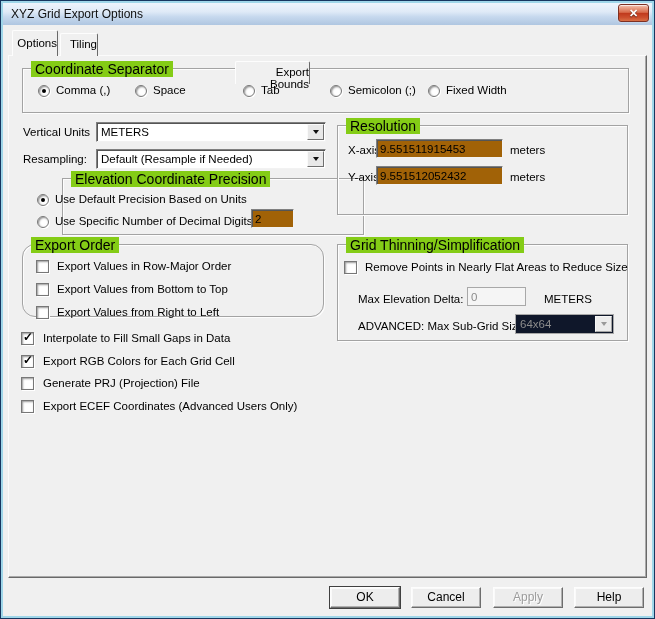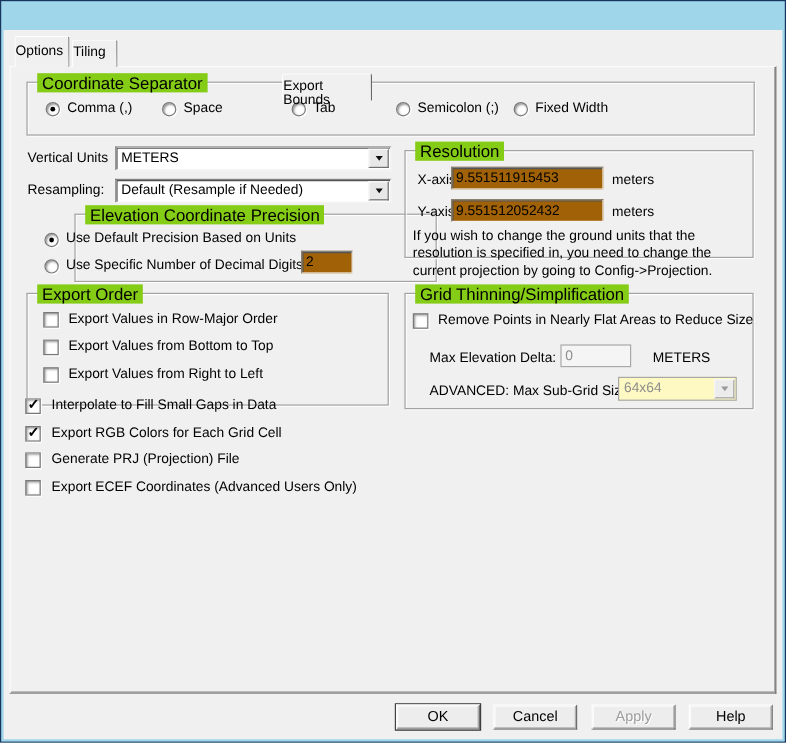--- a/index.html
+++ b/index.html
@@ -16,21 +16,21 @@
     box-shadow:inset 0 1px 0 rgba(255,255,255,.65), 0 0 2px rgba(255,255,255,.7);
     color:#fff; font-size:11px; font-weight:bold; text-align:center; line-height:16px;
     text-shadow:0 1px 1px rgba(0,0,0,.55); cursor:default; }
 
   .dlgbody { position:absolute; left:2px; top:24px; width:649px; height:591px; background:#f0f0f0; }
 
   .panel { position:absolute; left:5px; top:30px; width:639px; height:523px; background:#f0f0f0;
     border:1px solid; border-color:#fbfbfb #696969 #696969 #fbfbfb;
     box-shadow:inset -1px -1px 0 #a9a9a9; }
 
-  .tab { position:absolute; background:#f0f0f0; font-size:11.5px; text-align:left;
+  .tab { position:absolute; background:#f0f0f0; font-size:11.5px; text-align:right;
     border:1px solid; border-color:#fdfdfd #696969 #f0f0f0 #fdfdfd;
     border-top-left-radius:2px; border-top-right-radius:2px; }
   .tab.inactive { top:8px; height:23px; padding-top:4px; z-index:1; border-bottom:none; }
   .tab.active { top:5px; height:26px; padding-top:6px; z-index:5; border-bottom:none; }
 
   .grp { position:absolute; border:1px solid #a3a3a3;
     box-shadow:inset 1px 1px 0 #fdfdfd, 1px 1px 0 #fdfdfd; }
   .gtitle { position:absolute; top:-8px; left:8px; background:#84cc16; padding:0 4px;
     font-size:14px; color:#000; white-space:nowrap; }
 
@@ -50,39 +50,43 @@
   .txt.dis { background:#f5f5f5; color:#8c8c8c; border-color:#a8a8a8; box-shadow:none; }
 
   .combo { position:absolute; height:20px; background:#fff; border:1px solid;
     border-color:#808080 #f2f2f2 #f2f2f2 #808080; box-shadow:inset 1px 1px 0 #555; }
   .combo .ct { position:absolute; left:4px; top:3px; font-size:11.5px; white-space:nowrap; color:#000; }
   .combo .cbtn { position:absolute; right:1px; top:1px; bottom:1px; width:17px; background:#e8e8e8;
     border:1px solid; border-color:#fafafa #6f6f6f #6f6f6f #fafafa;
     display:flex; align-items:center; justify-content:center; }
   .arrdown { width:0; height:0; border-left:3.5px solid transparent; border-right:3.5px solid transparent;
     border-top:4px solid #101010; }
-  .combo.dis { background:#fef9c3; border-color:#a8a8a8; box-shadow:none; }
+  .combo.dis { background:#0f172a; border-color:#a8a8a8; box-shadow:none; }
   .combo.dis .ct { color:#8c8c8c; }
   .combo.dis .cbtn { background:#ececec; border-color:#f7f7f7 #a5a5a5 #a5a5a5 #f7f7f7; }
   .combo.dis .arrdown { border-top-color:#9a9a9a; }
 
   .note { position:absolute; font-size:11.5px; line-height:1.25; color:#000; }
 
   .btn { position:absolute; width:70px; height:21px; background:#ededed;
     border:1px solid; border-color:#fdfdfd #6d6d6d #6d6d6d #fdfdfd;
     box-shadow:inset -1px -1px 0 #b0b0b0, inset 1px 1px 0 #fafafa;
     font-size:12px; text-align:center; line-height:18px; color:#000; }
   .btn.default { box-shadow:0 0 0 1px #404040, inset -1px -1px 0 #b0b0b0, inset 1px 1px 0 #fafafa; }
   .btn.dis { color:#9c9c9c; text-shadow:1px 1px 0 #fff; }
 </style>
 </head>
 <body>
 
 <div class="window">
 
+  <div class="titlebar">
+    <span class="title-text">XYZ Grid Export Options</span>
+    <div class="closebtn"><span>✕</span></div>
+  </div>
 
   <div class="dlgbody">
 
     <div class="tab active" style="left:9px; width:46px;">Options</div>
     <div class="tab inactive" style="left:57px; width:38px;">Tiling</div>
     <div class="tab inactive" style="left:232px; width:75px;margin-top:28px;">Export Bounds</div>
 
     <div class="panel"></div>
 
     <div class="grp" style="left:19px; top:43px; width:607px; height:45px;">
@@ -116,21 +120,21 @@
 
     <div class="grp" style="left:19px; top:153px; width:302px; height:57px;margin-left:40px;">
       <span class="gtitle">Elevation Coordinate Precision</span>
     </div>
     <span class="radio sel" style="left:34px; top:169px;"></span>
     <span class="lbl" style="left:52px; top:168px;">Use Default Precision Based on Units</span>
     <span class="radio" style="left:34px; top:191px;"></span>
     <span class="lbl" style="left:52px; top:190px;">Use Specific Number of Decimal Digits:</span>
     <input class="txt" style="left: 248px; top: 184px; width: 43px; height: 19px;" value="2">
 
-    <div class="grp" style="left:19px; top:219px; width:302px; height:94px;">
+    <div class="grp" style="left:19px; top:219px; width:302px; height:73px;border-radius:13px;">
       <span class="gtitle">Export Order</span>
     </div>
     <span class="chk" style="left:33px; top:235px;">
         <span class="mk"></span>
       </span>
     <span class="lbl" style="left:54px; top:235px;">Export Values in Row-Major Order</span>
     <span class="chk" style="left:33px; top:258px;">
         <span class="mk"></span>
       </span>
     <span class="lbl" style="left:54px; top:258px;">Export Values from Bottom to Top</span>
@@ -158,21 +162,20 @@
 
     <div class="grp" style="left:334px; top:100px; width:291px; height:90px;">
       <span class="gtitle">Resolution</span>
     </div>
     <span class="lbl" style="left:345px; top:119px;">X-axis:</span>
     <input class="txt" style="left: 373px; top: 114px; width: 127px; height: 19px;" value="9.551511915453">
     <span class="lbl" style="left:507px; top:119px;">meters</span>
     <span class="lbl" style="left:345px; top:146px;">Y-axis:</span>
     <input class="txt" style="left: 373px; top: 141px; width: 127px; height: 19px;" value="9.551512052432">
     <span class="lbl" style="left:507px; top:146px;">meters</span>
-    <div class="note" style="left:341px; top:165px; width:282px;">If you wish to change the ground units that the resolution is specified in, you need to change the current projection by going to Config-&gt;Projection.</div>
 
     <div class="grp" style="left:334px; top:219px; width:291px; height:97px;">
       <span class="gtitle">Grid Thinning/Simplification</span>
     </div>
     <span class="chk" style="left:341px; top:236px;">
         <span class="mk"></span>
       </span>
     <span class="lbl" style="left:362px; top:236px;text-align:right;">Remove Points in Nearly Flat Areas to Reduce Size</span>
     <span class="lbl" style="left:355px; top:268px;">Max Elevation Delta:</span>
     <input class="txt dis" style="left: 464px; top: 262px; width: 59px; height: 19px;" disabled="" value="0">

